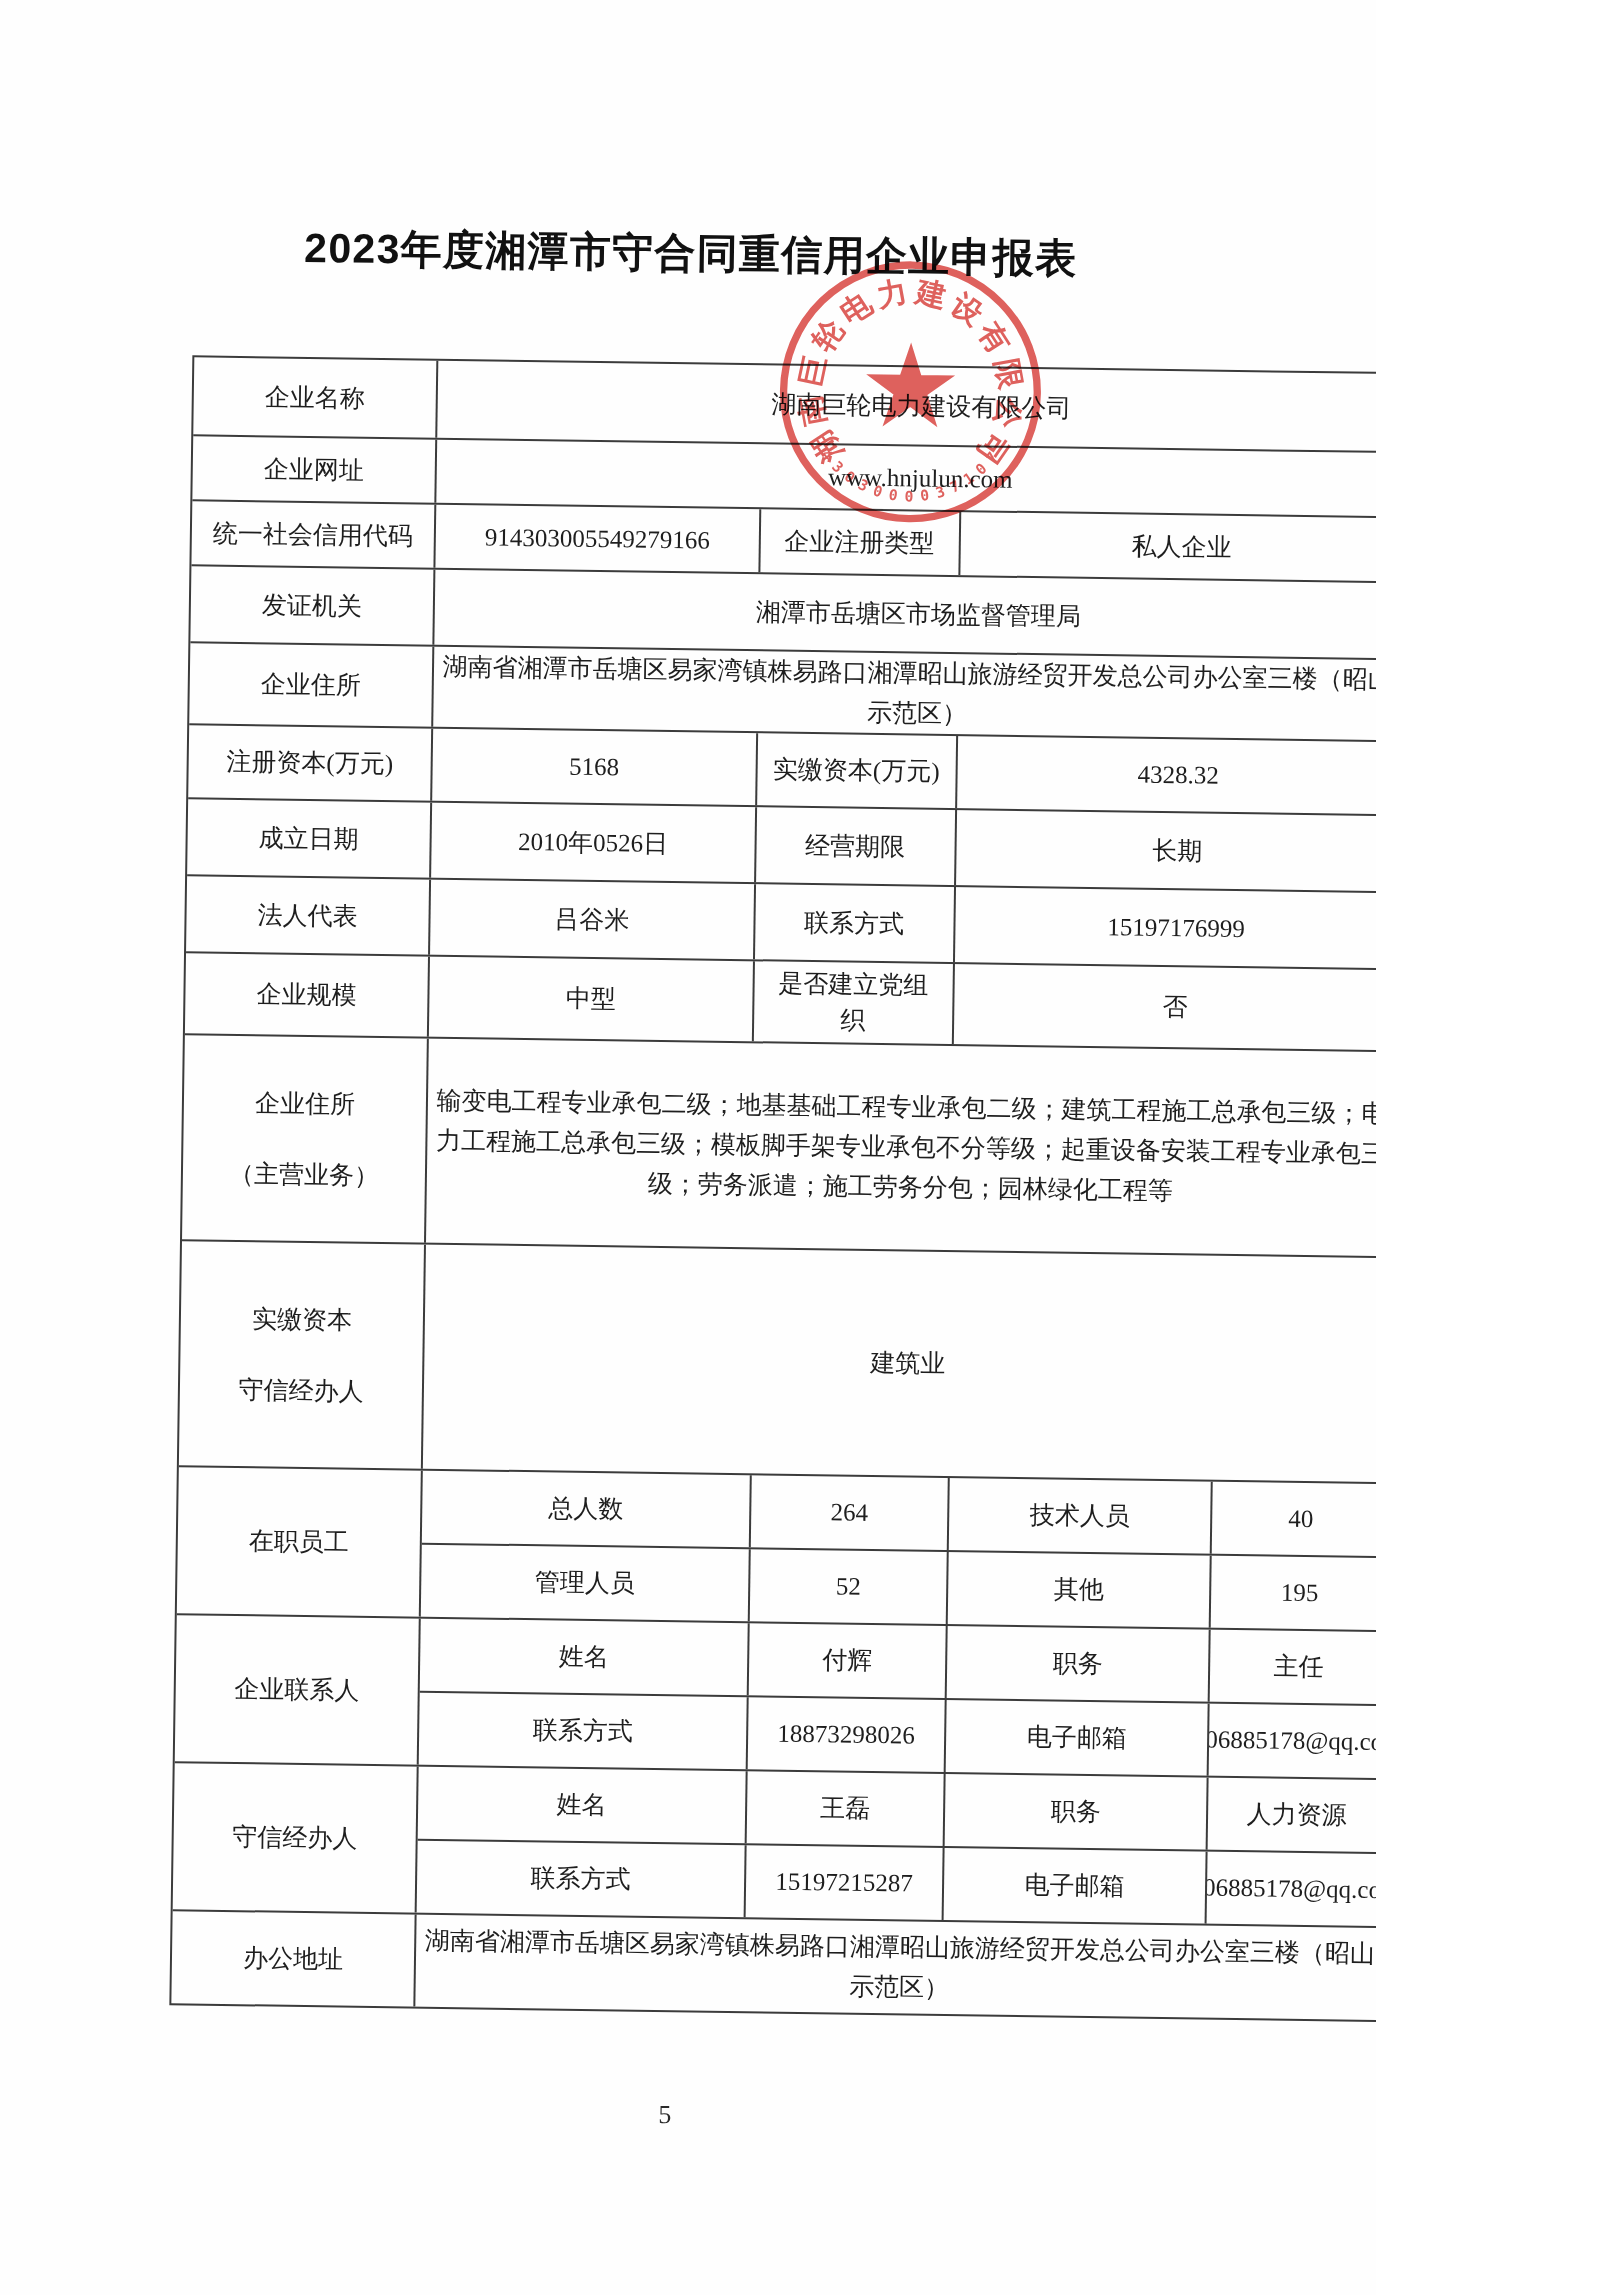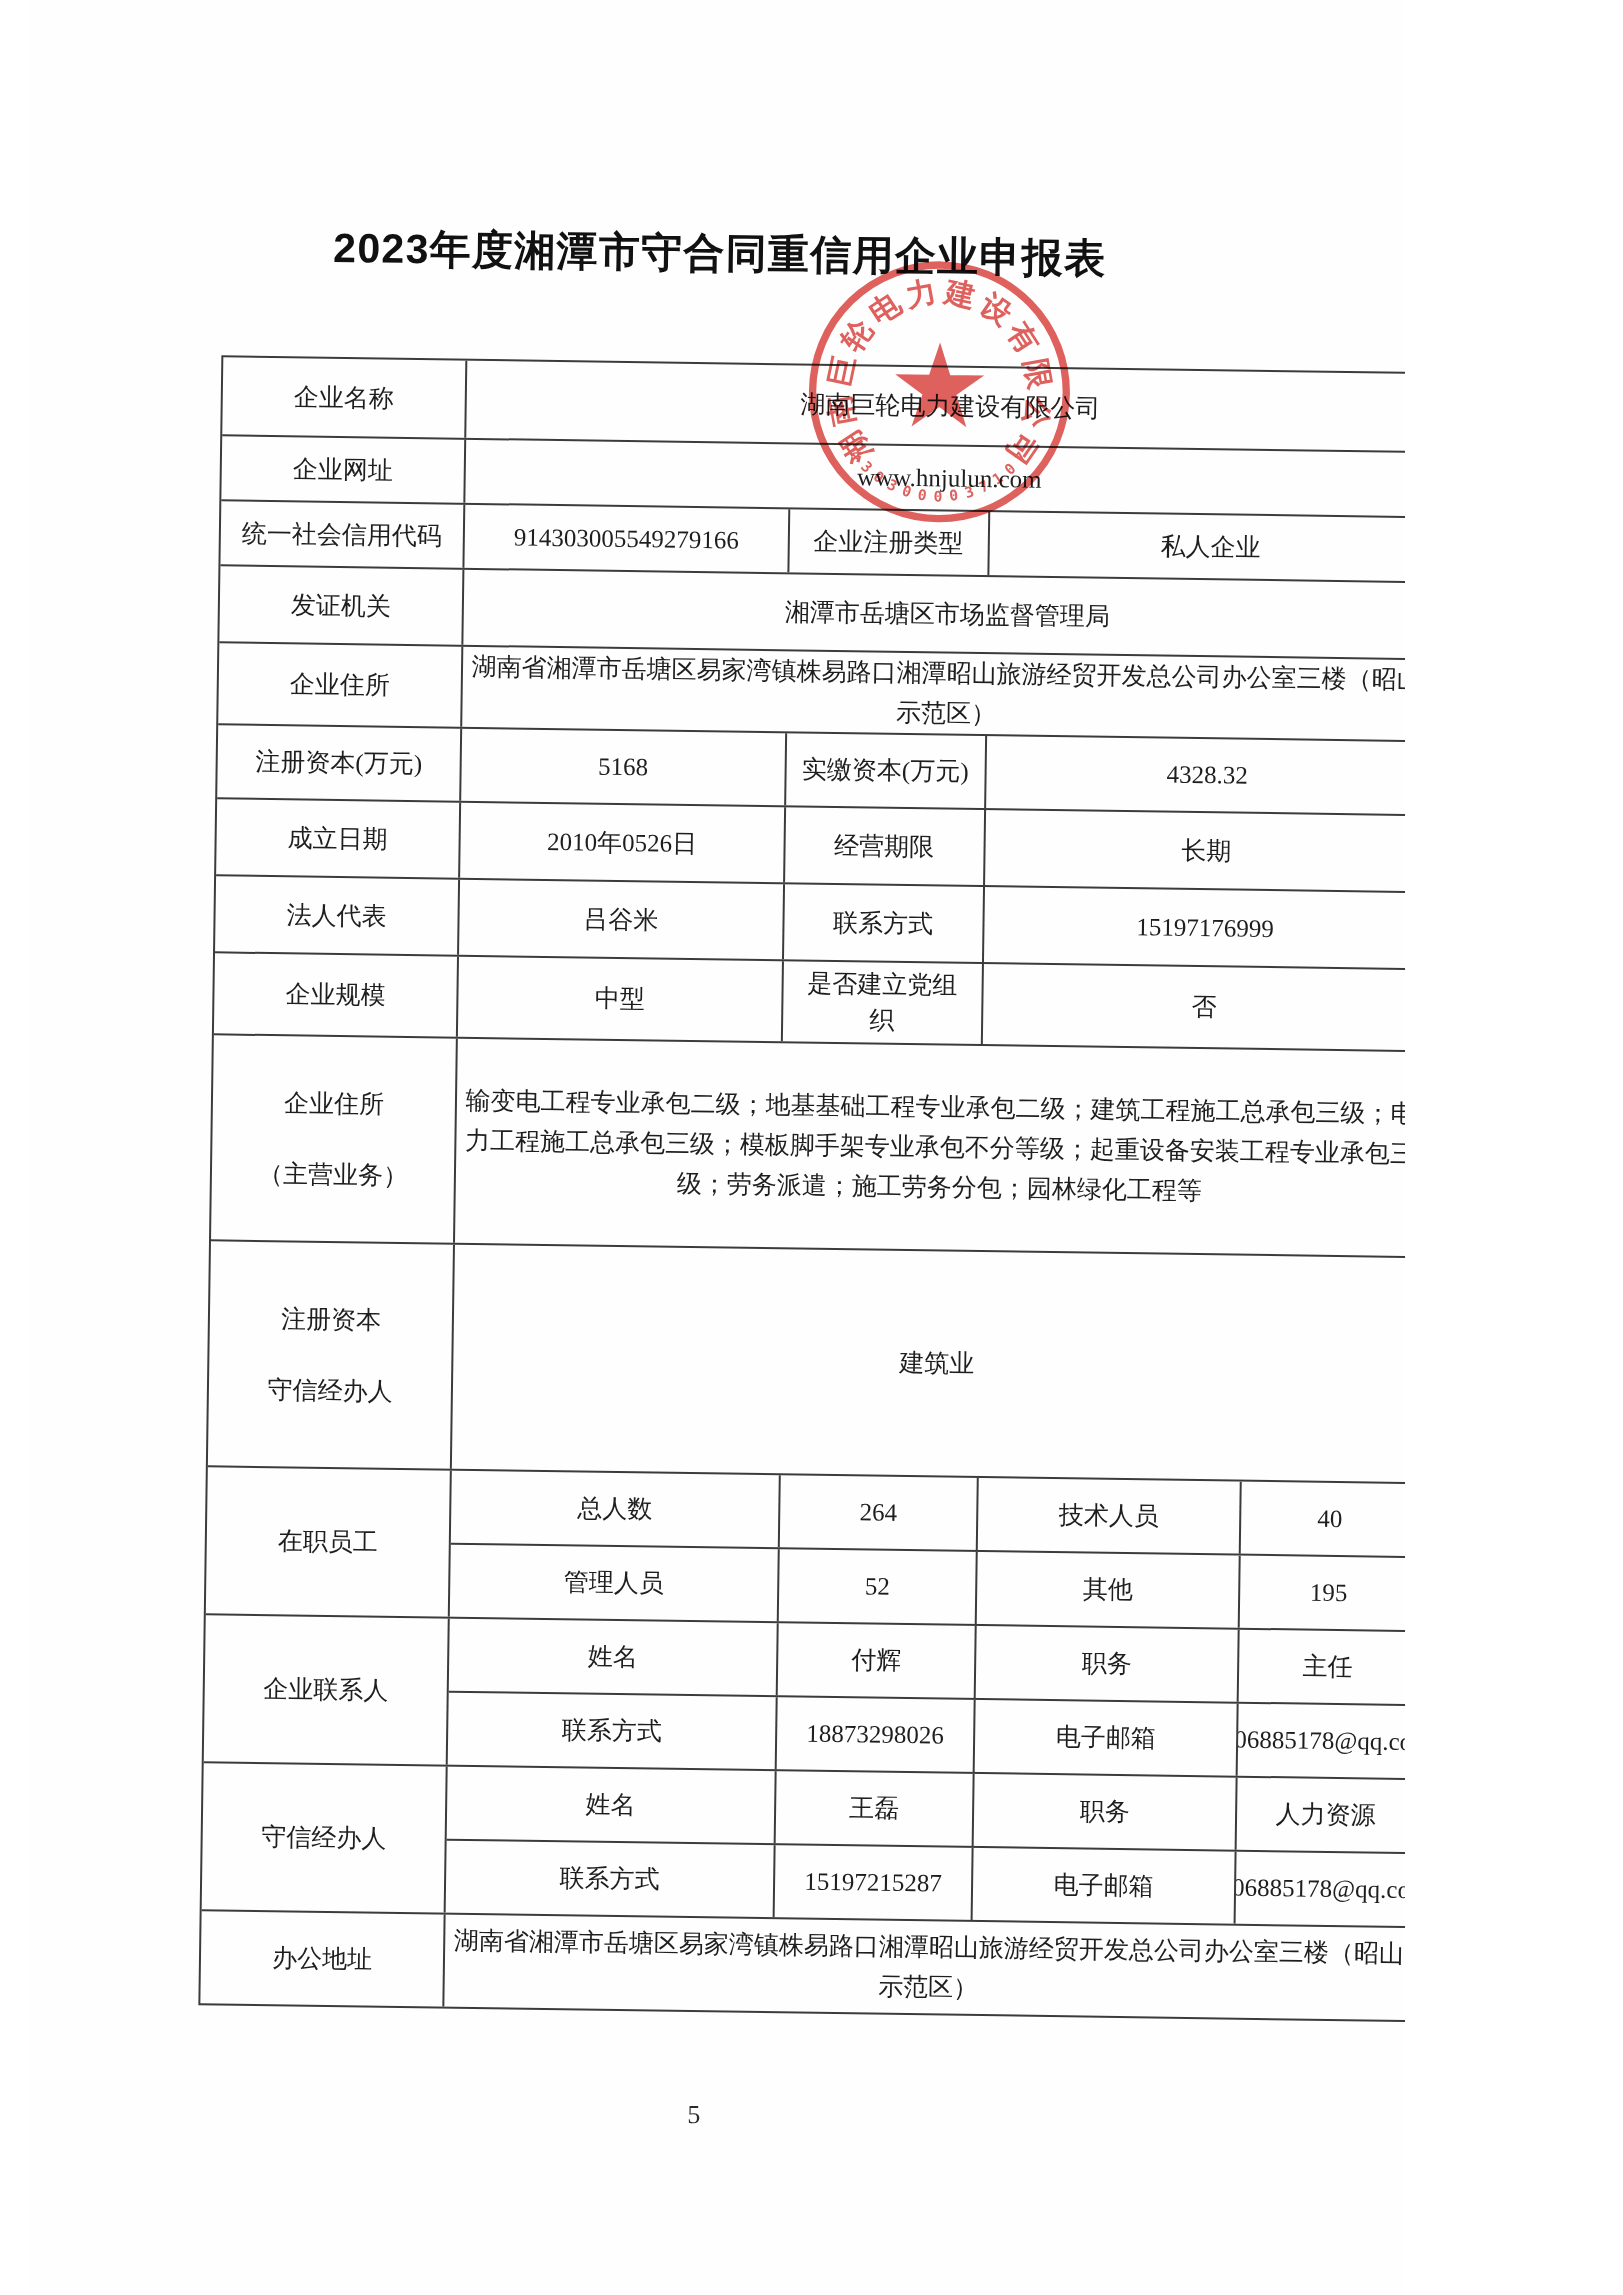--- a/index.html
+++ b/index.html
@@ -3,21 +3,20 @@
 <meta charset="utf-8">
 <style>
   html,body{margin:0;padding:0;background:#ffffff;}
   .page{
     position:relative;
     width:1376px;height:2295px;
     background:#fefefe;
     overflow:hidden;
     font-family:"Liberation Serif","DejaVu Serif",serif;
     color:#1e1e1e;
-    margin-left:29px;
   }
   .sheet{
     position:absolute;inset:0;
     transform:rotate(0.8deg);
     transform-origin:812px 458px;
   }
   .doc-title{
     position:absolute;
     top:228px;left:0;width:100%;
     text-align:center;
@@ -162,21 +161,21 @@
       <div class="trow" style="height:206px">
         <div class="cell w20 two-line">
           <span>企业住所</span>
           <span>（主营业务）</span>
         </div>
         <div class="cell w80 longtext">输变电工程专业承包二级；地基基础工程专业承包二级；建筑工程施工总承包三级；电力工程施工总承包三级；模板脚手架专业承包不分等级；起重设备安装工程专业承包三级；劳务派遣；施工劳务分包；园林绿化工程等</div>
       </div>
 
       <div class="trow" style="height:226px">
         <div class="cell w20 two-line">
-          <span>注册资本</span>
+          <span>实缴资本</span>
           <span>守信经办人</span>
         </div>
         <div class="cell w80">建筑业</div>
       </div>
 
       <div class="trow" style="height:148px">
         <div class="cell w20">在职员工</div>
         <div class="sub">
           <div class="subrow">
             <div class="cell sl1">总人数</div>

